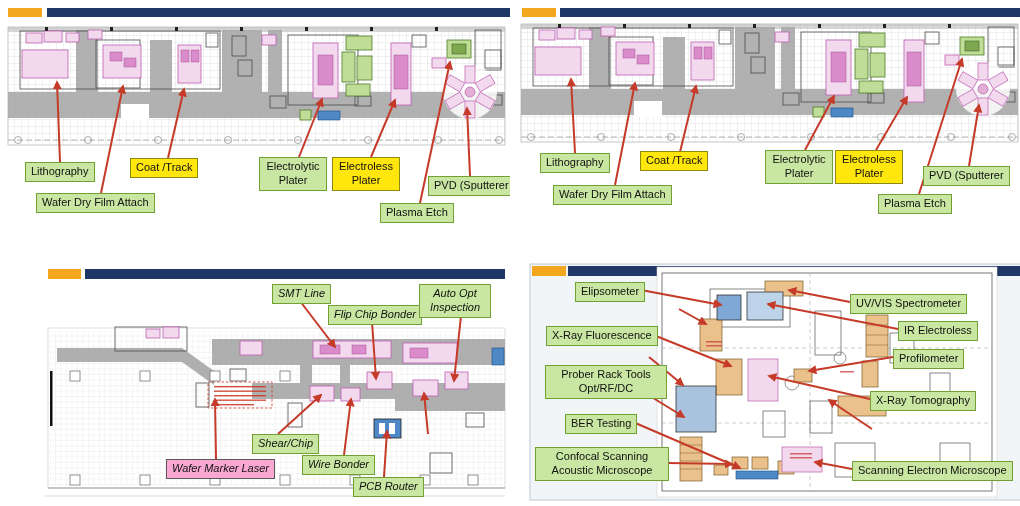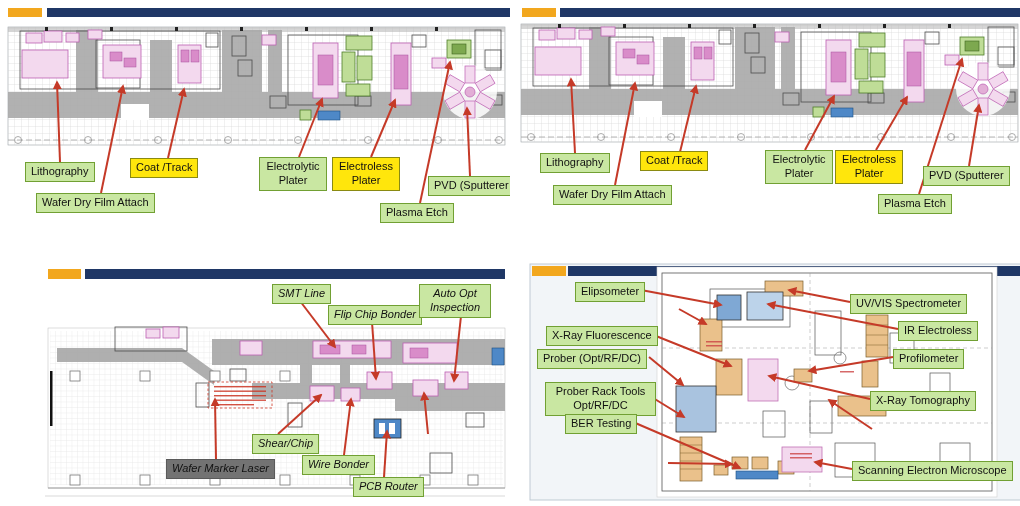--- a/index.html
+++ b/index.html
@@ -17,21 +17,21 @@
   .quad{position:absolute;width:510px;height:253px;overflow:hidden;}
   #q1{left:0;top:0;} #q2{left:510px;top:0;} #q3{left:0;top:253px;font-style:italic;} #q4{left:510px;top:253px;}
   .quad > svg{position:absolute;left:0;top:0;z-index:1;}
   .bar-orange{position:absolute;height:9px;background:var(--orange);z-index:2;}
   .bar-navy{position:absolute;height:9px;background:var(--navy);z-index:2;}
   .lbl{position:absolute;font-size:11px;line-height:1.25;color:#111;text-align:center;
        padding:2px 5px;border:1.5px solid var(--label_green_border);
        background:var(--label_green_bg);white-space:nowrap;box-sizing:border-box;z-index:3;}
   .lbl.wrap{white-space:normal;}
   .lbl.yellow{background:var(--label_yellow_bg);border-color:var(--label_yellow_border);}
-  .lbl.white{background:#737373;border-color:#5a5a5a;}
+  .lbl.white{background:#f9a8d4;border-color:#5a5a5a;}
 </style>
 </head>
 <body>
 
 <svg width="0" height="0" style="position:absolute" aria-hidden="true">
   <defs>
     <pattern id="grid7" width="7" height="7" patternUnits="userSpaceOnUse">
       <path d="M7 0H0V7" fill="none" stroke="#cfcfcf" stroke-width="0.6"></path>
     </pattern>
     <pattern id="grid5" width="5.5" height="5.5" patternUnits="userSpaceOnUse">
@@ -345,23 +345,23 @@
         <line x1="340" y1="49" x2="279" y2="37"></line>
         <line x1="388" y1="76" x2="258" y2="51"></line>
         <line x1="383" y1="104" x2="299" y2="118"></line>
         <line x1="360" y1="146" x2="259" y2="123"></line>
         <line x1="362" y1="176" x2="319" y2="147"></line>
         <line x1="342" y1="216" x2="305" y2="209"></line>
       </g>
     </svg>
     <div class="lbl" style="left:65px;top:29px">Elipsometer</div>
     <div class="lbl" style="left:36px;top:73px">X-Ray Fluorescence</div>
-    <div class="lbl" style="left:27px;top:96px">Prober (Opt/RF/DC)</div>
-    <div class="lbl wrap" style="left:35px;top:129px;width:111px">Prober Rack Tools Opt/RF/DC</div>
+    <div class="lbl wrap" style="left:35px;top:112px;width:122px">Prober Rack Tools Opt/RF/DC</div>
     <div class="lbl" style="left:55px;top:161px">BER Testing</div>
+    <div class="lbl wrap" style="left:25px;top:194px;width:134px">Confocal Scanning Acoustic Microscope</div>
     <div class="lbl" style="left:340px;top:41px">UV/VIS Spectrometer</div>
     <div class="lbl" style="left:388px;top:68px">IR Electroless</div>
     <div class="lbl" style="left:383px;top:96px">Profilometer</div>
     <div class="lbl" style="left:360px;top:138px">X-Ray Tomography</div>
     <div class="lbl" style="left:342px;top:208px">Scanning Electron Microscope</div>
   </div>
 
 </div>
 
 </body></html>

